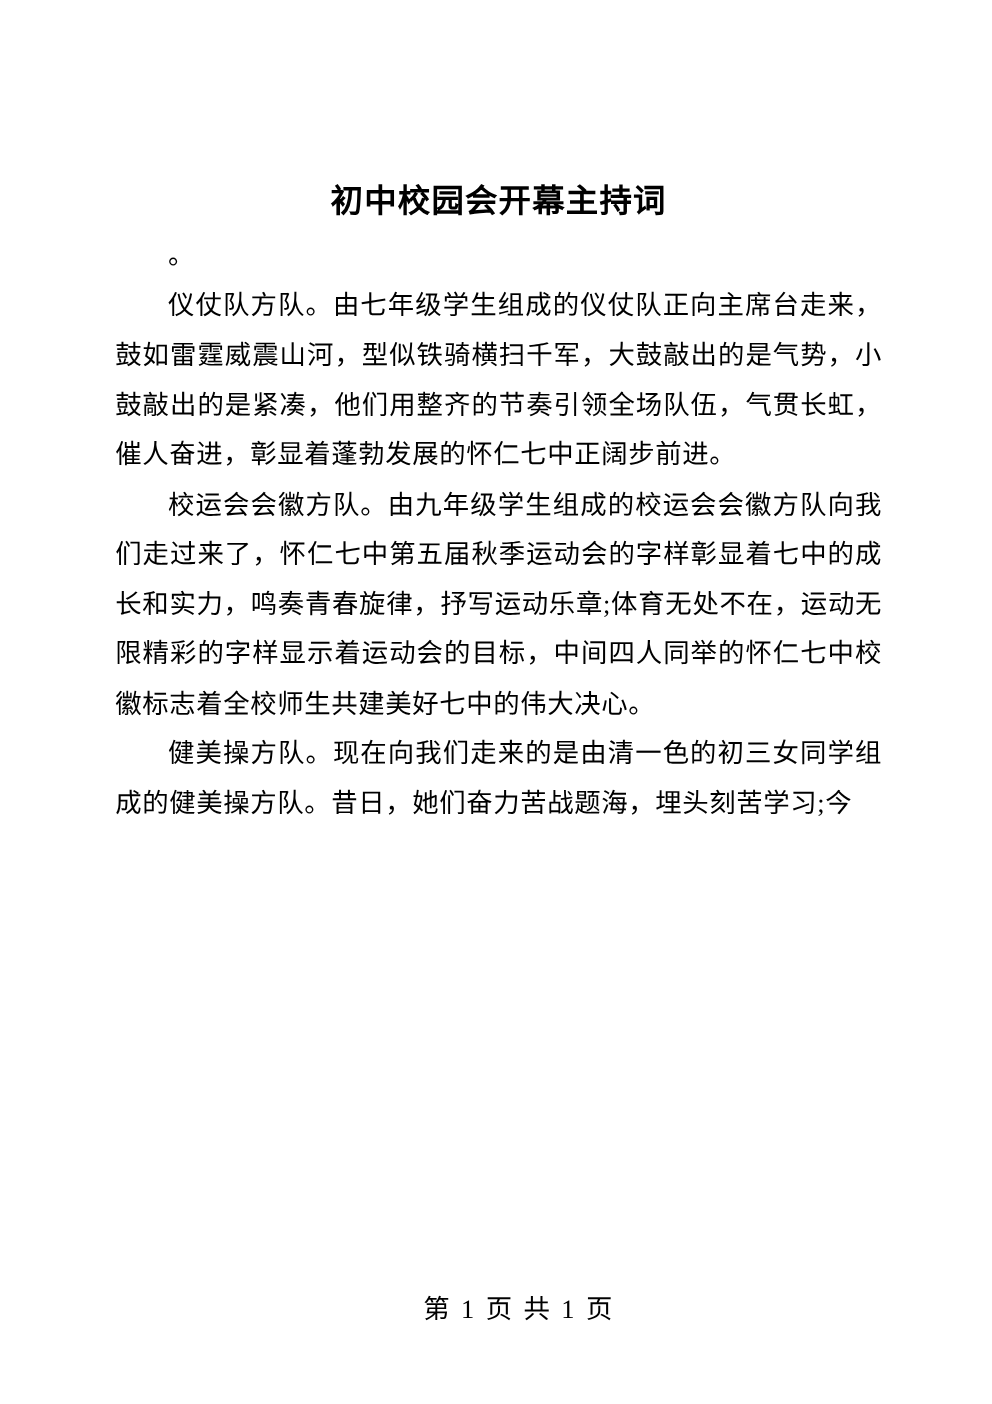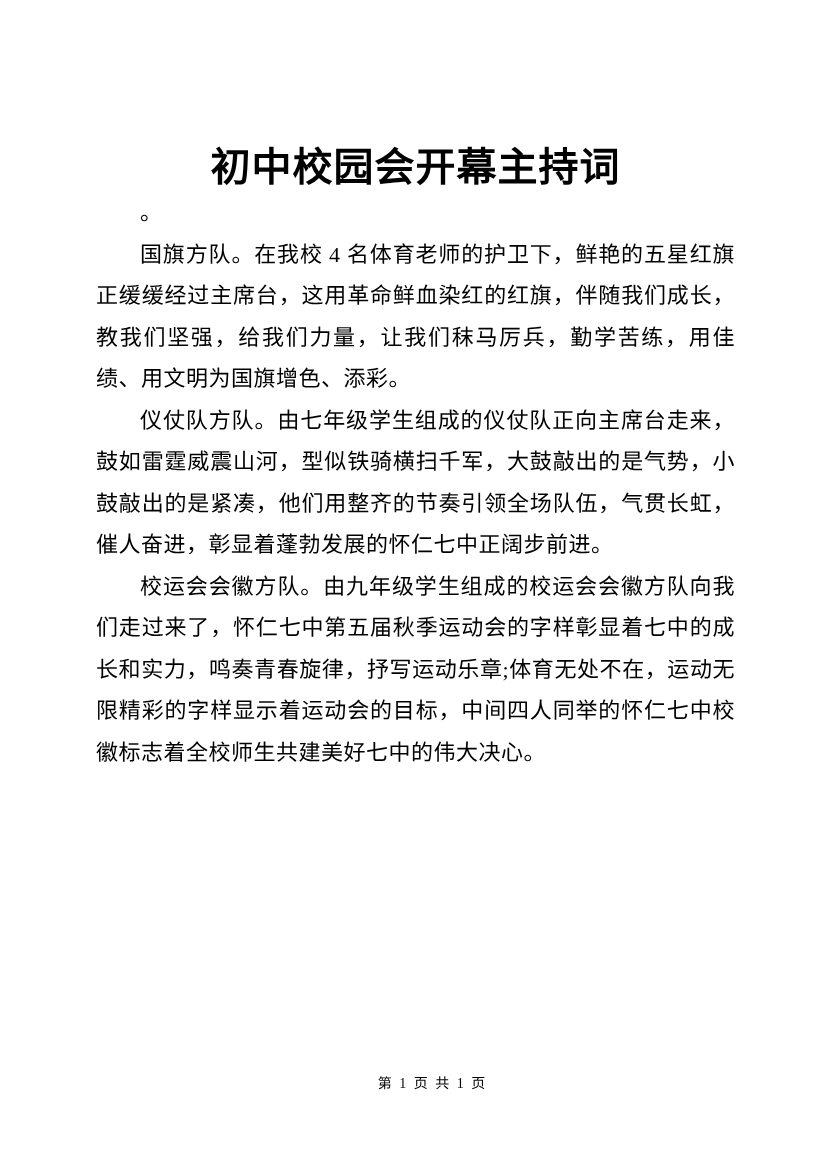--- a/index.html
+++ b/index.html
@@ -16,21 +16,21 @@
     color: #000000;
     font-family: "Liberation Serif", "DejaVu Serif", serif;
     overflow: hidden;
     box-sizing: border-box;
   }
   .content {
     padding: 146px 92px 0 96px;
   }
   .doc-title {
     margin: 0;
-    font-size: 40px;
+    font-size: 27px;
     font-weight: bold;
     line-height: 44px;
     letter-spacing: 1px;
     text-align: center;
     color: #000000;
   }
   .doc-body {
     margin-top: 2px;
   }
   .doc-body p {
@@ -45,32 +45,32 @@
     word-break: break-all;
   }
   .page-footer {
     position: absolute;
     top: 1072px;
     left: 0;
     width: 100%;
     box-sizing: border-box;
     padding-left: 38px;
     text-align: center;
-    font-size: 14px;
+    font-size: 22px;
     letter-spacing: 2px;
     color: #000000;
   }
 </style>
 </head>
 <body>
 
 <div class="page">
   <div class="content">
     <h1 class="doc-title">初中校园会开幕主持词</h1>
     <div class="doc-body">
       <p>。</p>
-      <p>国旗方队。在我校 4 名体育老师的护卫下，鲜艳的五星红旗正缓缓经过主席台，这用革命鲜血染红的红旗，伴随我们成长，教我们坚强，给我们力量，让我们秣马厉兵，勤学苦练，用佳绩、用文明为国旗增色、添彩。</p>
       <p>仪仗队方队。由七年级学生组成的仪仗队正向主席台走来，鼓如雷霆威震山河，型似铁骑横扫千军，大鼓敲出的是气势，小鼓敲出的是紧凑，他们用整齐的节奏引领全场队伍，气贯长虹，催人奋进，彰显着蓬勃发展的怀仁七中正阔步前进。</p>
       <p>校运会会徽方队。由九年级学生组成的校运会会徽方队向我们走过来了，怀仁七中第五届秋季运动会的字样彰显着七中的成长和实力，鸣奏青春旋律，抒写运动乐章;体育无处不在，运动无限精彩的字样显示着运动会的目标，中间四人同举的怀仁七中校徽标志着全校师生共建美好七中的伟大决心。</p>
+      <p>健美操方队。现在向我们走来的是由清一色的初三女同学组成的健美操方队。昔日，她们奋力苦战题海，埋头刻苦学习;今</p>
     </div>
   </div>
   <div class="page-footer">第 1 页 共 1 页</div>
 </div>
 
 </body></html>

